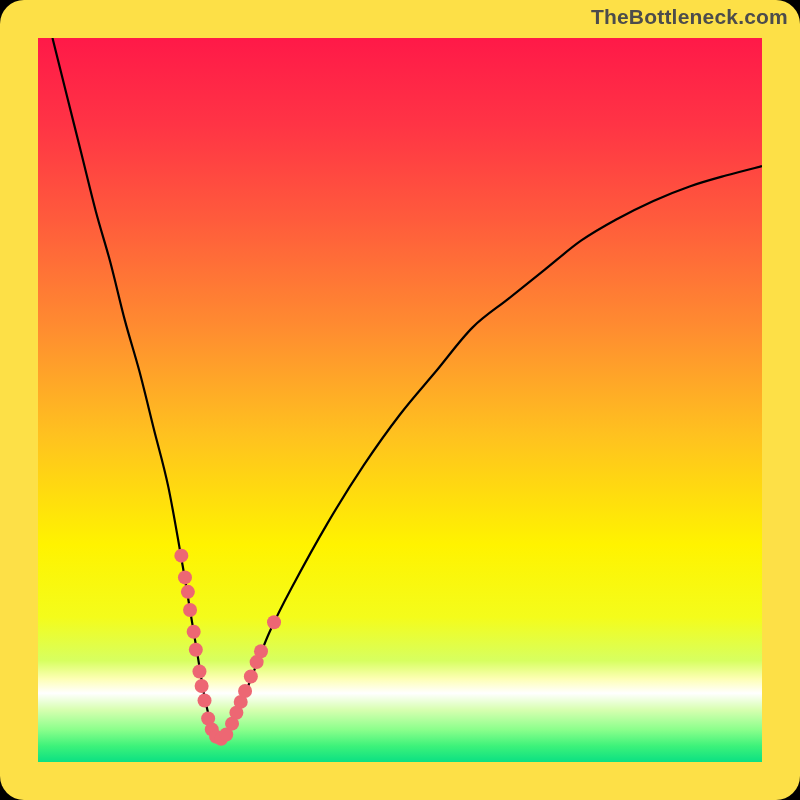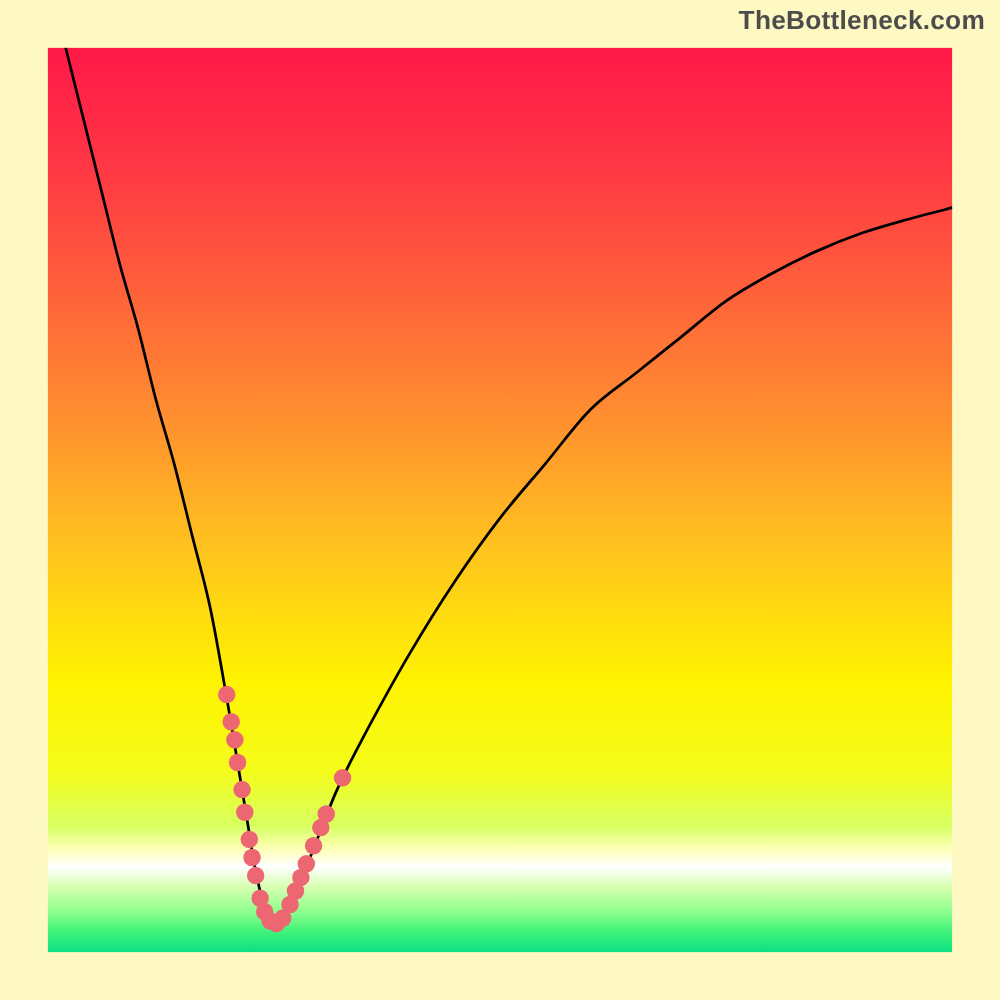--- a/index.html
+++ b/index.html
@@ -7,21 +7,22 @@
     padding: 0;
     width: 800px;
     height: 800px;
     background: #000;
     overflow: hidden;
   }
   .stage {
     position: relative;
     width: 800px;
     height: 800px;
-    background: #fef9c3;
+    background: #fde047;
+    border-radius: 24px;
   }
   .plot {
     position: absolute;
     left: 38px;
     top: 38px;
     width: 724px;
     height: 724px;
     overflow: hidden;
   }
   .gradient {

